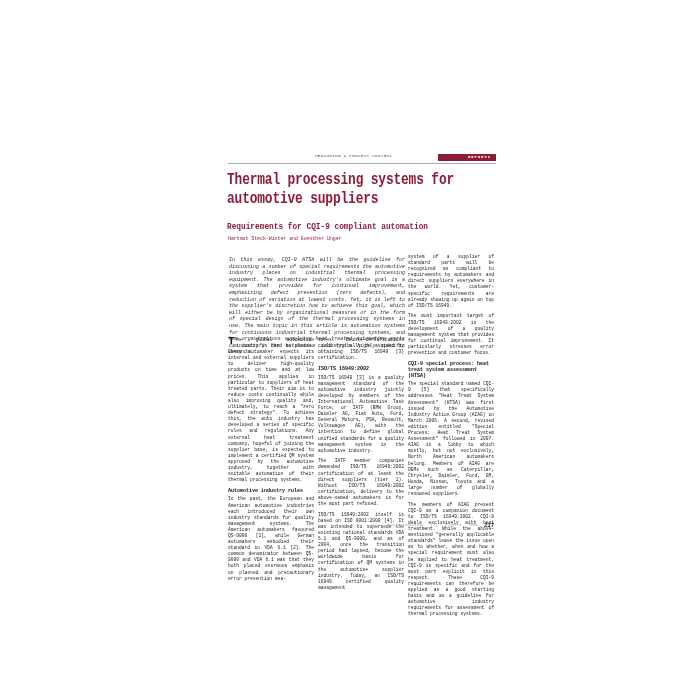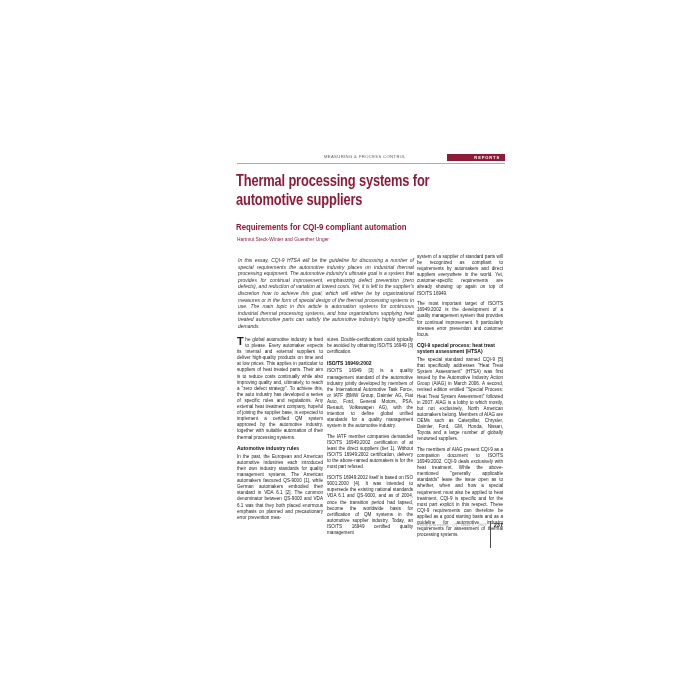--- a/index.html
+++ b/index.html
@@ -1,18 +1,18 @@
 <!DOCTYPE html>
 <html><head>
 <meta charset="utf-8">
 <style>
   html,body { margin:0; padding:0; background:#ffffff; }
   .canvas {
     position:relative; width:576px; height:700px; background:#ffffff;
-    overflow:hidden; font-family:Liberation Sans, sans-serif; color:#222;margin-left:9px;
+    overflow:hidden; font-family:Liberation Mono, monospace; color:#222;
   }
 
   
   .section-label {
     position:absolute; left:315px; top:154px;
     font-size:4.2px; letter-spacing:0.35px; color:#5a5a5a; white-space:nowrap;
   }
   .reports-badge {
     position:absolute; left:438px; top:153.5px; width:58px; height:7.5px;
     background:#8e1c38; color:#ffffff; font-size:4px; font-weight:bold;

